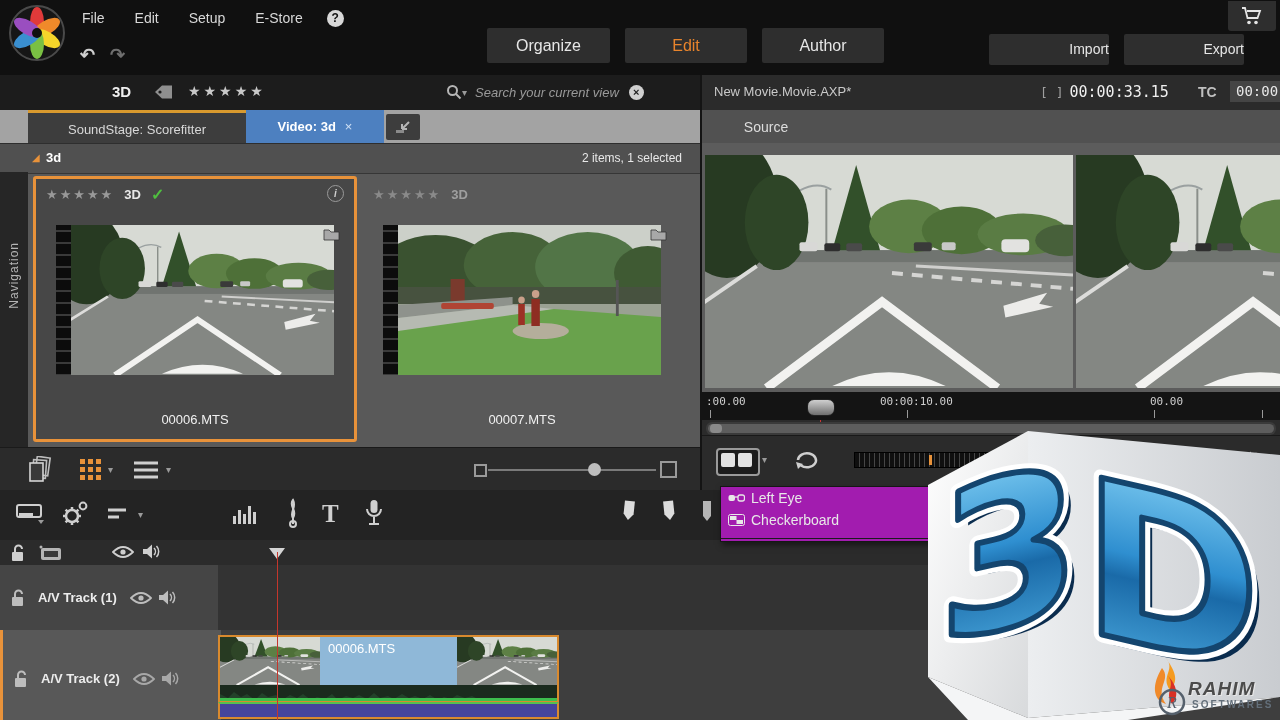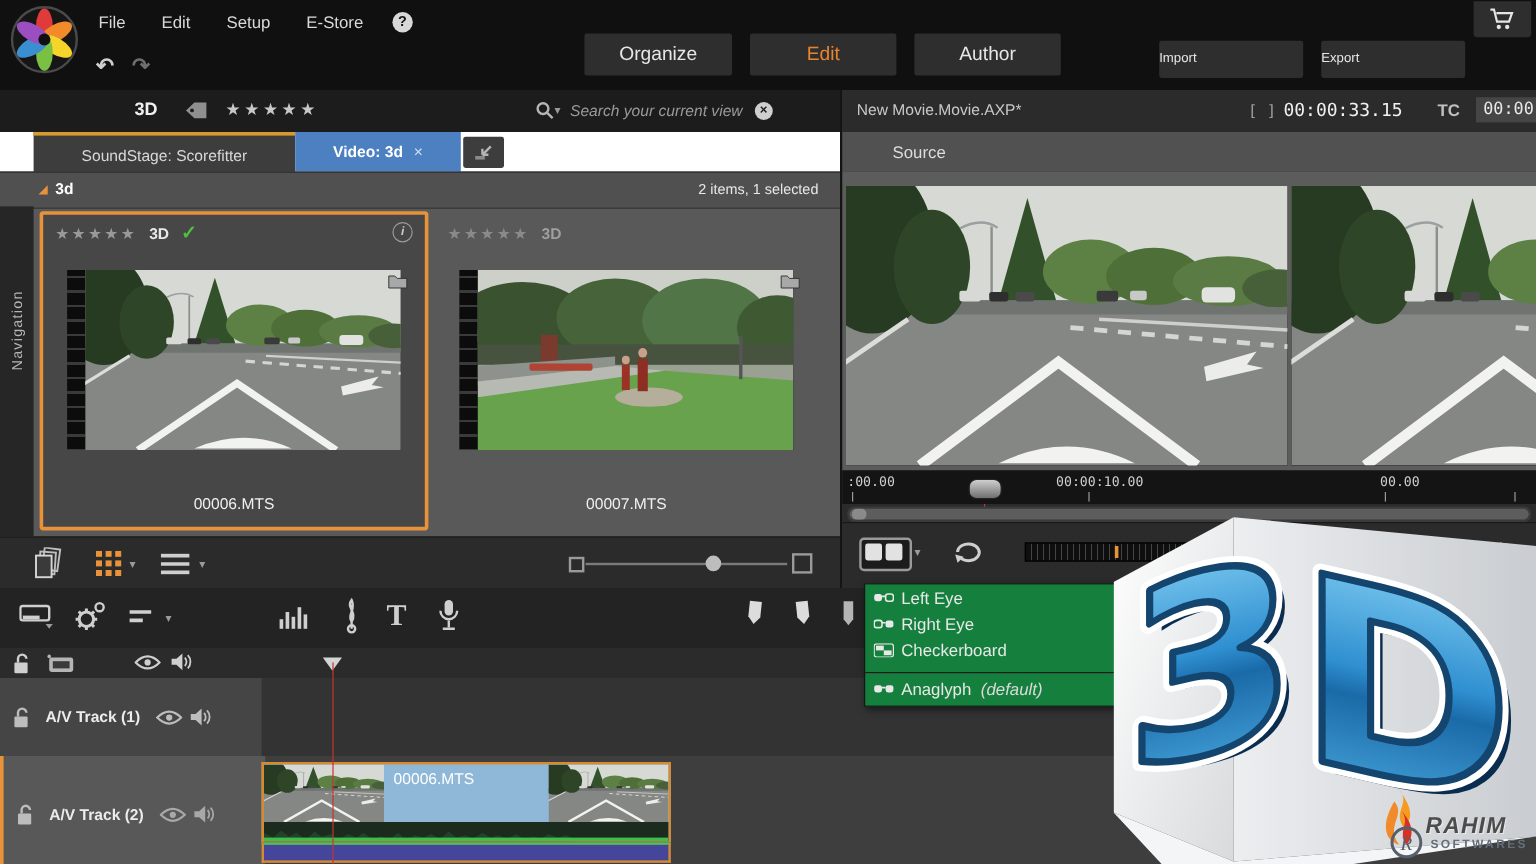--- a/index.html
+++ b/index.html
@@ -9,36 +9,36 @@
   .abs{position:absolute;}
   .flex{display:flex;align-items:center;}
   .mono{font-family:"DejaVu Sans Mono",monospace;}
 
   
   #topbar{left:0;top:0;width:1280px;height:75px;background:#101010;border-bottom:1px solid #000;}
   .menu-item{color:#d8d8d8;font-size:14px;padding:2px 6px;cursor:default;}
   .mode-btn{background:#2e2e2e;color:#e6e6e6;font-size:16px;text-align:center;
             line-height:35px;height:35px;border-radius:2px;}
   .mode-btn.active{color:#e8842c;}
-  .io-btn{background:#2e2e2e;color:#e6e6e6;font-size:11px;text-align:left;line-height:31px;height:31px;border-radius:2px;}
+  .io-btn{background:#2e2e2e;color:#e6e6e6;font-size:14px;text-align:right;line-height:31px;height:31px;border-radius:2px;margin-left:23px;}
   #help-badge{width:17px;height:17px;border-radius:50%;background:#d8d8d8;color:#111;
               font-size:12px;font-weight:bold;text-align:center;line-height:17px;}
   .undoredo{color:#cfcfcf;font-size:18px;font-weight:bold;}
   .undoredo.dim{color:#6f6f6f;}
 
   
   #library{left:0;top:75px;width:700px;height:415px;background:#595959;border-right:2px solid #141414;}
   #lib-header{left:0;top:0;width:100%;height:35px;background:#1c1c1c;}
   #lib-title{left:112px;top:8px;color:#efefef;font-size:15px;font-weight:bold;}
   #lib-stars{left:188px;top:8px;color:#c8c8c8;font-size:14px;letter-spacing:3px;}
   #search-box{left:446px;top:6px;width:240px;height:22px;color:#9a9a9a;}
   #search-ph{font-style:italic;font-size:13px;color:#9a9a9a;margin-left:8px;}
   #search-clear{width:15px;height:15px;border-radius:50%;background:#cfcfcf;color:#1c1c1c;
                 font-size:11px;font-weight:bold;text-align:center;line-height:15px;margin-left:10px;}
-  #lib-tabs{left:0;top:35px;width:100%;height:33px;background:#ffffff;}
+  #lib-tabs{left:0;top:35px;width:100%;height:33px;background:#a3a3a3;}
   .lib-tab{height:33px;font-size:13px;display:flex;align-items:center;justify-content:center;}
   #tab-soundstage{left:28px;top:0;width:218px;background:#3d3d3d;color:#d8d8d8;border-top:3px solid #d99a2e;}
   #tab-video{left:246px;top:0;width:138px;background:#4d80c0;color:#fff;font-weight:bold;}
   #tab-video .closex{color:#cfe0f5;font-weight:normal;margin-left:9px;}
   #tab-detach{left:386px;top:4px;width:34px;height:26px;background:#3d3d3d;border-radius:2px;}
   #lib-crumb{left:0;top:68px;width:100%;height:29px;background:#505050;border-top:1px solid #2e2e2e;border-bottom:1px solid #363636;}
   #crumb-tri{left:32px;top:8px;color:#e8923a;font-size:10px;}
   #crumb-folder{left:46px;top:6px;color:#fff;font-size:13px;font-weight:bold;}
   #crumb-path{left:0;top:7px;width:100%;text-align:center;color:#d5d5d5;font-size:12px;}
   #crumb-status{right:18px;top:7px;color:#e8e8e8;font-size:12px;}
@@ -96,21 +96,21 @@
   #pl-scroll .thumb{left:2px;top:2px;width:566px;height:9px;background:#5d5d5d;border-radius:5px;}
   #pl-scroll .grip{left:4px;top:2px;width:12px;height:9px;background:#8a8a8a;border-radius:4px;}
   #transport{left:0;top:360px;width:100%;height:55px;background:#2b2b2b;border-top:1px solid #191919;}
   #sbs-btn{left:14px;top:12px;width:40px;height:24px;border:2px solid #9a9a9a;border-radius:4px;background:#1c1c1c;}
   #sbs-btn .pane{position:absolute;top:3px;width:14px;height:14px;background:#e2e2e2;border-radius:2px;}
   #jog{left:152px;top:16px;width:162px;height:14px;background:#0f0f0f;border:1px solid #000;
        background-image:repeating-linear-gradient(90deg,#0f0f0f 0 4px,#454545 4px 5px);}
   #jog .cmark{position:absolute;left:74px;top:2px;width:3px;height:10px;background:#e8923a;}
 
   
-  #view-menu{left:720px;top:486px;width:208px;background:#15803d;border:1px solid #161616;
+  #view-menu{left:720px;top:486px;width:208px;background:#a21caf;border:1px solid #161616;
              box-shadow:2px 3px 6px rgba(0,0,0,.5);z-index:50;}
   .vm-row{display:flex;align-items:center;height:22px;color:#e8e8e8;font-size:14px;}
   .vm-row.hl{background:#969696;color:#fff;}
   .vm-ic{width:30px;display:flex;justify-content:center;flex:0 0 30px;}
   .vm-sep{height:7px;border-bottom:1px solid #1c1c1c;margin-bottom:2px;}
   .vm-suffix{font-style:italic;margin-left:8px;color:#dadada;}
 
   
   #timeline{left:0;top:490px;width:1280px;height:230px;background:#2b2b2b;}
   #tl-toolbar{left:0;top:0;width:100%;height:50px;background:#232323;border-bottom:1px solid #181818;}
@@ -562,49 +562,28 @@
         <rect x="0.5" y="3" width="6.5" height="6" rx="2" fill="#e8e8e8"></rect>
         <rect x="10" y="3" width="6.5" height="6" rx="2" fill="none" stroke="#e8e8e8" stroke-width="1.3"></rect>
         <line x1="7" y1="5" x2="10" y2="5" stroke="#e8e8e8" stroke-width="1.3"></line>
           </svg>
         </span>
       <span>Left Eye</span>
     </div>
     <div class="vm-row">
       <span class="vm-ic">
           <svg width="17" height="12" viewBox="0 0 17 12">
-        <rect x="0.5" y="3" width="6.5" height="6" rx="2" fill="none" stroke="#e8e8e8" stroke-width="1.3"></rect>
-        <rect x="10" y="3" width="6.5" height="6" rx="2" fill="#e8e8e8"></rect>
-        <line x1="7" y1="5" x2="10" y2="5" stroke="#e8e8e8" stroke-width="1.3"></line>
-          </svg>
-        </span>
-      <span>Right Eye</span>
-    </div>
-    <div class="vm-row">
-      <span class="vm-ic">
-          <svg width="17" height="12" viewBox="0 0 17 12">
         <rect x="0.5" y="0.5" width="16" height="11" rx="2" fill="none" stroke="#e8e8e8"></rect>
         <rect x="2" y="2" width="6.5" height="4" fill="#e8e8e8"></rect>
         <rect x="8.5" y="6" width="6.5" height="4" fill="#e8e8e8"></rect>
           </svg>
         </span>
       <span>Checkerboard</span>
     </div>
     <div class="vm-sep"></div>
-    <div class="vm-row" style="margin-bottom:3px">
-      <span class="vm-ic">
-          <svg width="17" height="12" viewBox="0 0 17 12">
-        <rect x="0.5" y="3" width="6.5" height="6" rx="2" fill="#e8e8e8"></rect>
-        <rect x="10" y="3" width="6.5" height="6" rx="2" fill="#e8e8e8"></rect>
-        <line x1="7" y1="5" x2="10" y2="5" stroke="#e8e8e8" stroke-width="1.3"></line>
-          </svg>
-        </span>
-      <span>Anaglyph</span>
-      <span class="vm-suffix">(default)</span>
-    </div>
   </div>
 
   <svg id="logo3d" class="abs" viewBox="0 0 352 295">
     <defs>
       <linearGradient id="blu" x1="0" y1="0" x2="0" y2="1">
         <stop offset="0" stop-color="#8ed8f8"></stop>
           <stop offset="0.45" stop-color="#2f8fd0"></stop>
         <stop offset="0.55" stop-color="#1a6aa8"></stop>
           <stop offset="1" stop-color="#53b4e8"></stop>
       </linearGradient>

